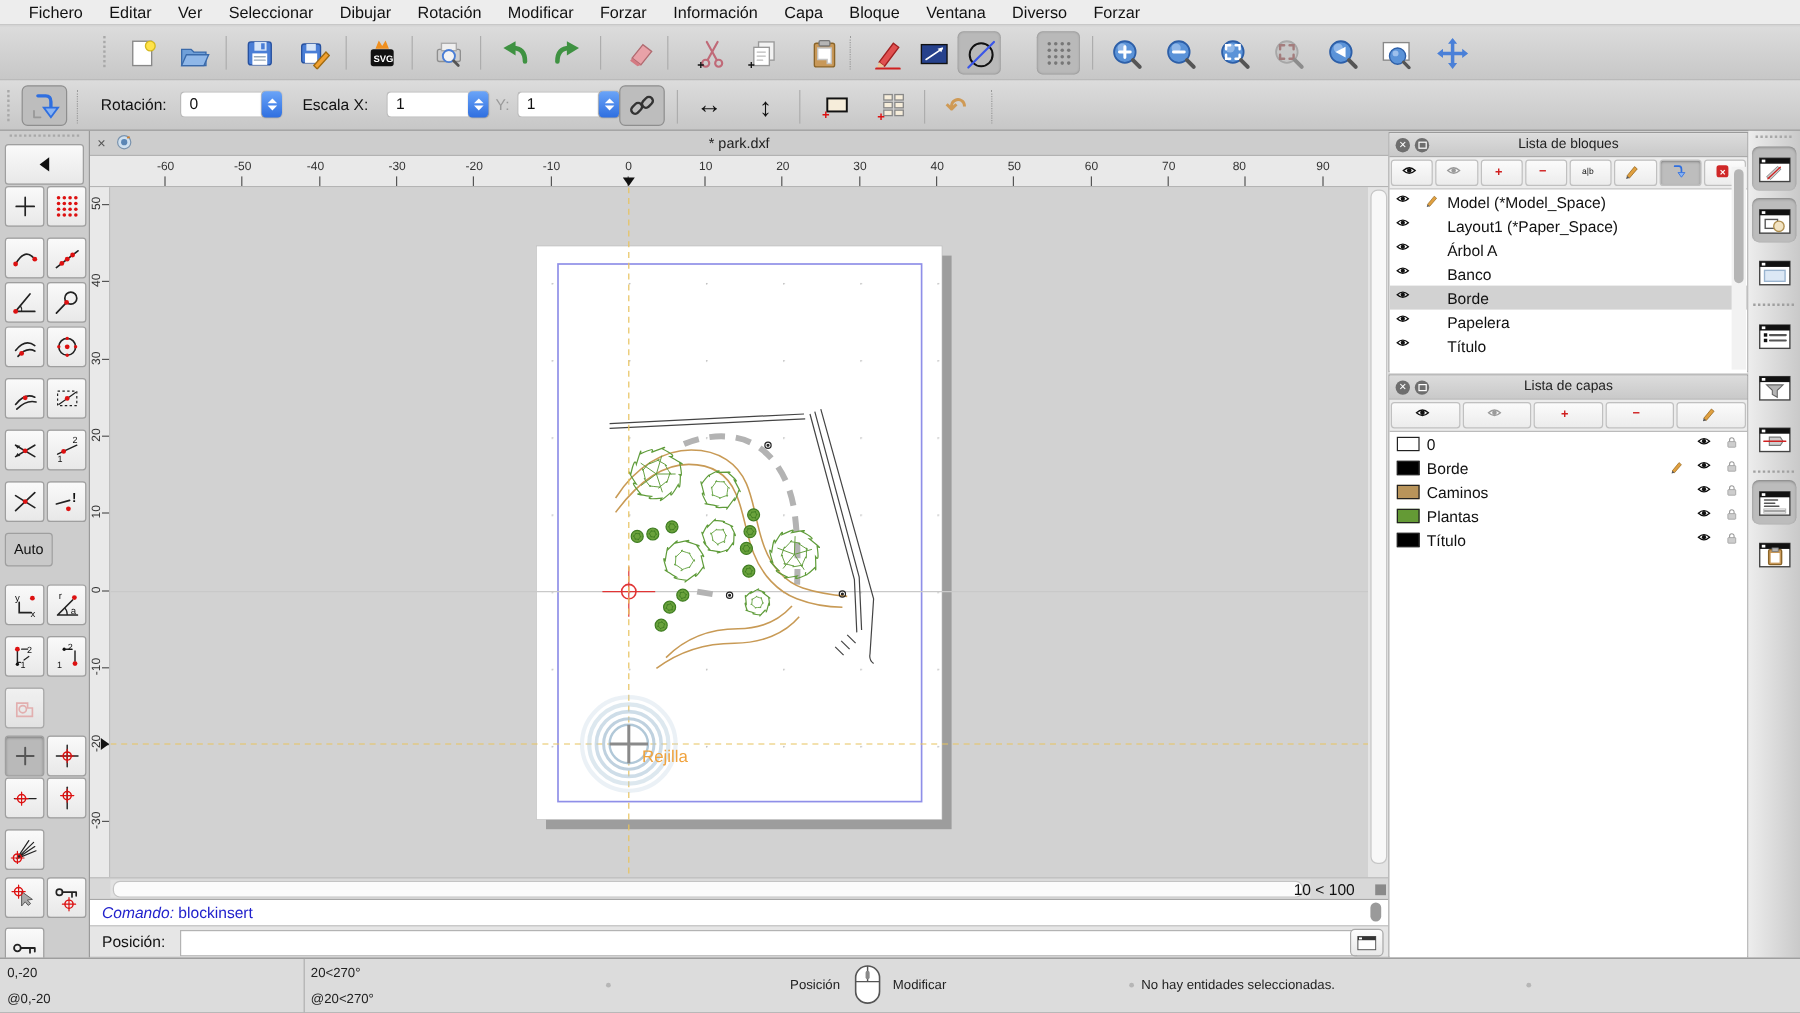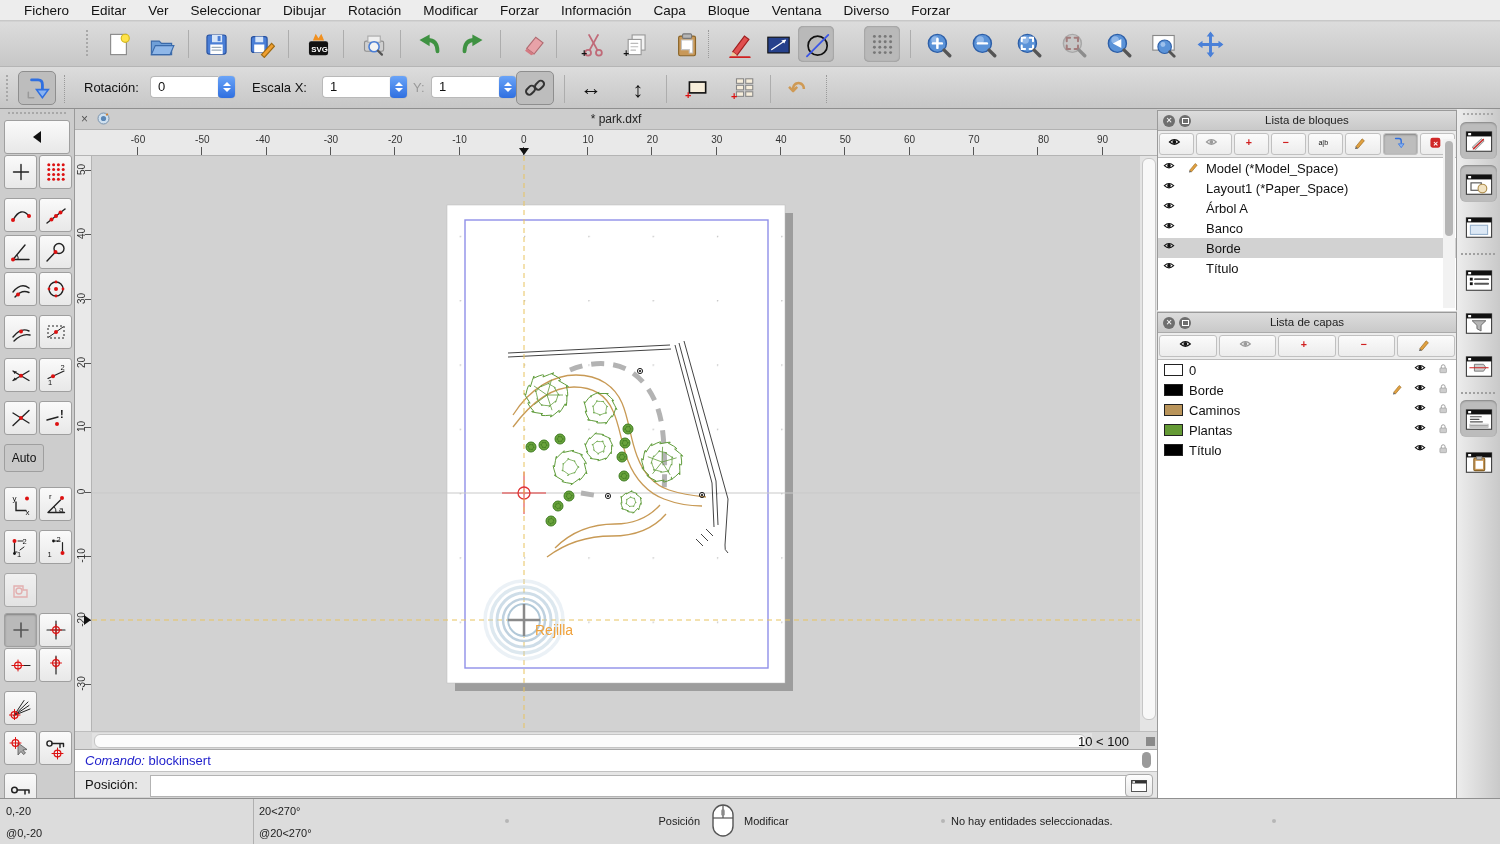--- a/index.html
+++ b/index.html
@@ -636,21 +636,21 @@
       <span class="rlab" style="left:630.6999999999999px;top:4px;width:22px;text-align:center">30</span>
       <div class="rtick" style="left:640.6999999999999px;top:17px;width:1px;height:8px"></div>
       <span class="rlab" style="left:695px;top:4px;width:22px;text-align:center">40</span>
       <div class="rtick" style="left:705px;top:17px;width:1px;height:8px"></div>
       <span class="rlab" style="left:759.3px;top:4px;width:22px;text-align:center">50</span>
       <div class="rtick" style="left:769.3px;top:17px;width:1px;height:8px"></div>
       <span class="rlab" style="left:823.5999999999999px;top:4px;width:22px;text-align:center">60</span>
       <div class="rtick" style="left:833.5999999999999px;top:17px;width:1px;height:8px"></div>
       <span class="rlab" style="left:887.9px;top:4px;width:22px;text-align:center">70</span>
       <div class="rtick" style="left:897.9px;top:17px;width:1px;height:8px"></div>
-      <span class="rlab" style="left:952.1999999999999px;top:4px;width:22px;text-align:right">80</span>
+      <span class="rlab" style="left:952.1999999999999px;top:4px;width:22px;text-align:left">80</span>
       <div class="rtick" style="left:962.1999999999999px;top:17px;width:1px;height:8px"></div>
       <span class="rlab" style="left:1016.5px;top:4px;width:22px;text-align:center">90</span>
       <div class="rtick" style="left:1026.5px;top:17px;width:1px;height:8px"></div>
       <div id="hmarker" style="left:444px"></div>
     </div>
   <div id="vruler">
       <span class="rlab" style="left:-6px;top:8px;width:24px;text-align:center;transform:rotate(-90deg)">50</span>
       <div class="rtick" style="left:10px;top:14px;width:6px;height:1px"></div>
       <span class="rlab" style="left:-6px;top:72.3px;width:24px;text-align:center;transform:rotate(-90deg)">40</span>
       <div class="rtick" style="left:10px;top:78.3px;width:6px;height:1px"></div>
@@ -918,20 +918,30 @@
           <span>Borde</span>
         </div>
         <div class="prow">
           <span class="ic" style="width:26px">
             <svg width="16" height="16" viewBox="0 0 24 24">
               <path d="M2,8.5 Q9,2 16,8.5 Q9,15 2,8.5 z" fill="none" stroke="#111" stroke-width="1.6"></path>
               <circle cx="9" cy="8.5" r="2.7" fill="#111"></circle>
             </svg>
           </span>
           <span class="ic" style="width:22px"></span>
+          <span>Papelera</span>
+        </div>
+        <div class="prow">
+          <span class="ic" style="width:26px">
+            <svg width="16" height="16" viewBox="0 0 24 24">
+              <path d="M2,8.5 Q9,2 16,8.5 Q9,15 2,8.5 z" fill="none" stroke="#111" stroke-width="1.6"></path>
+              <circle cx="9" cy="8.5" r="2.7" fill="#111"></circle>
+            </svg>
+          </span>
+          <span class="ic" style="width:22px"></span>
           <span>Título</span>
         </div>
       </div>
     <div class="pscroll">
         <div class="th"></div>
       </div>
   </div>
 
   <div class="panel" id="layersPanel" style="top:312px;height:486px">
     <div class="phead">

